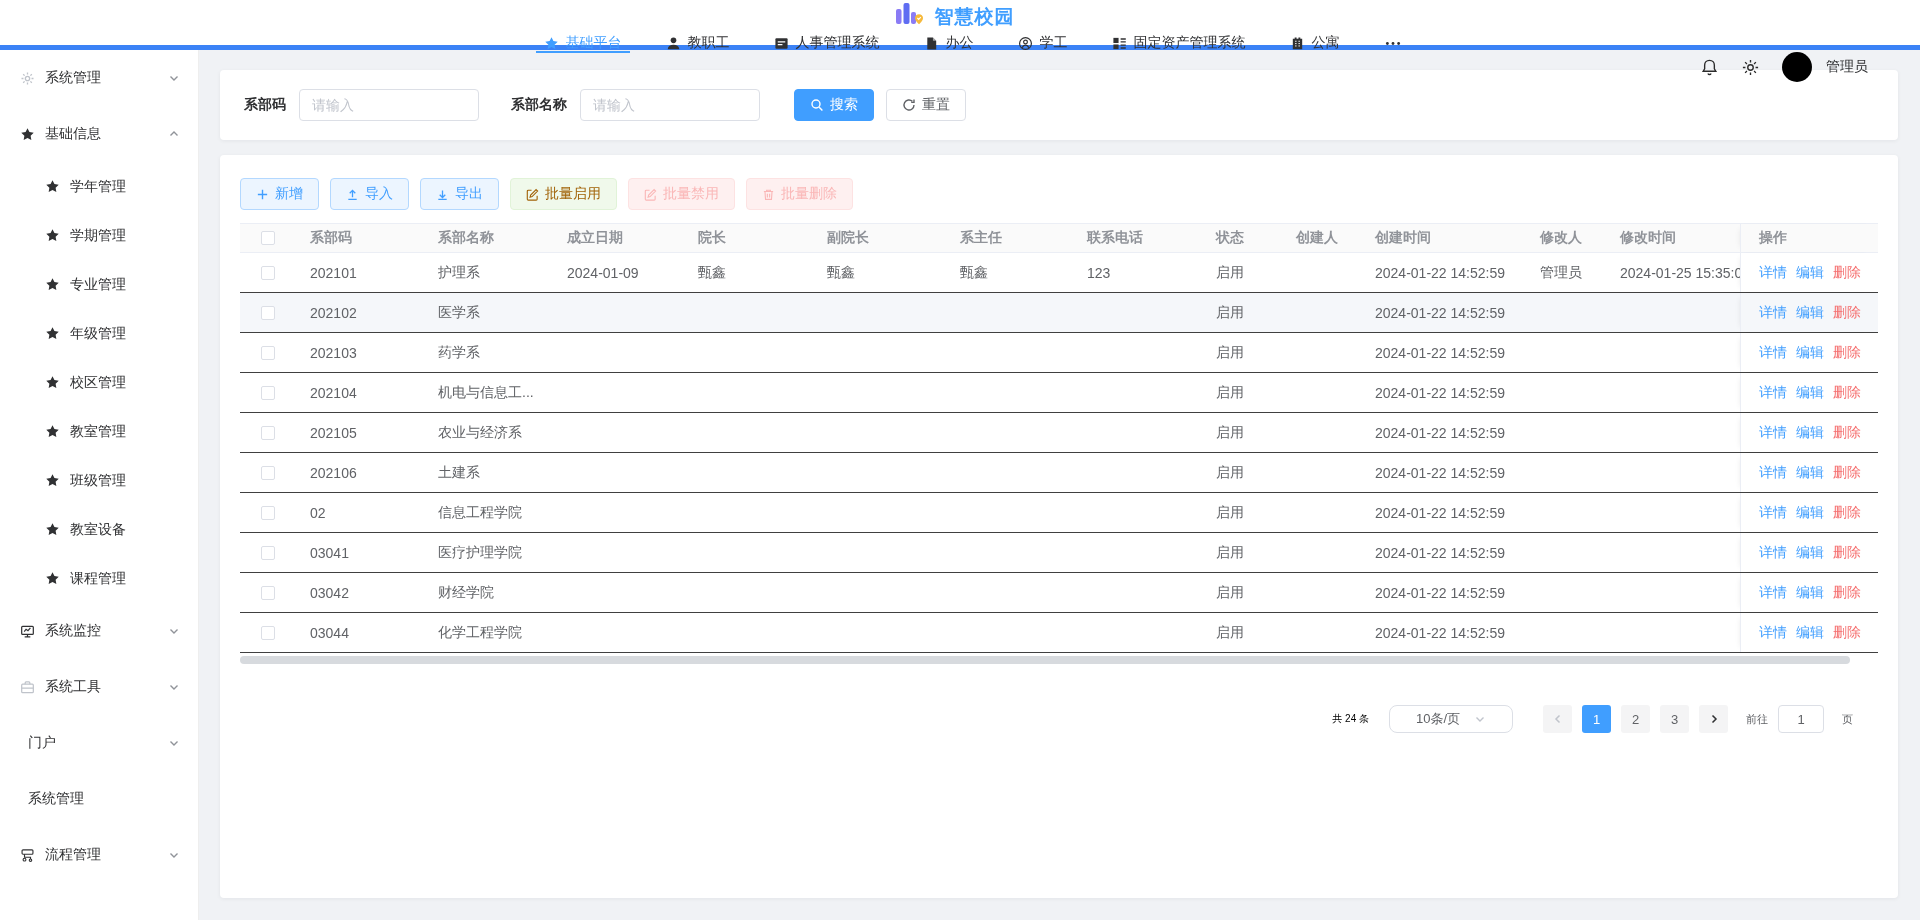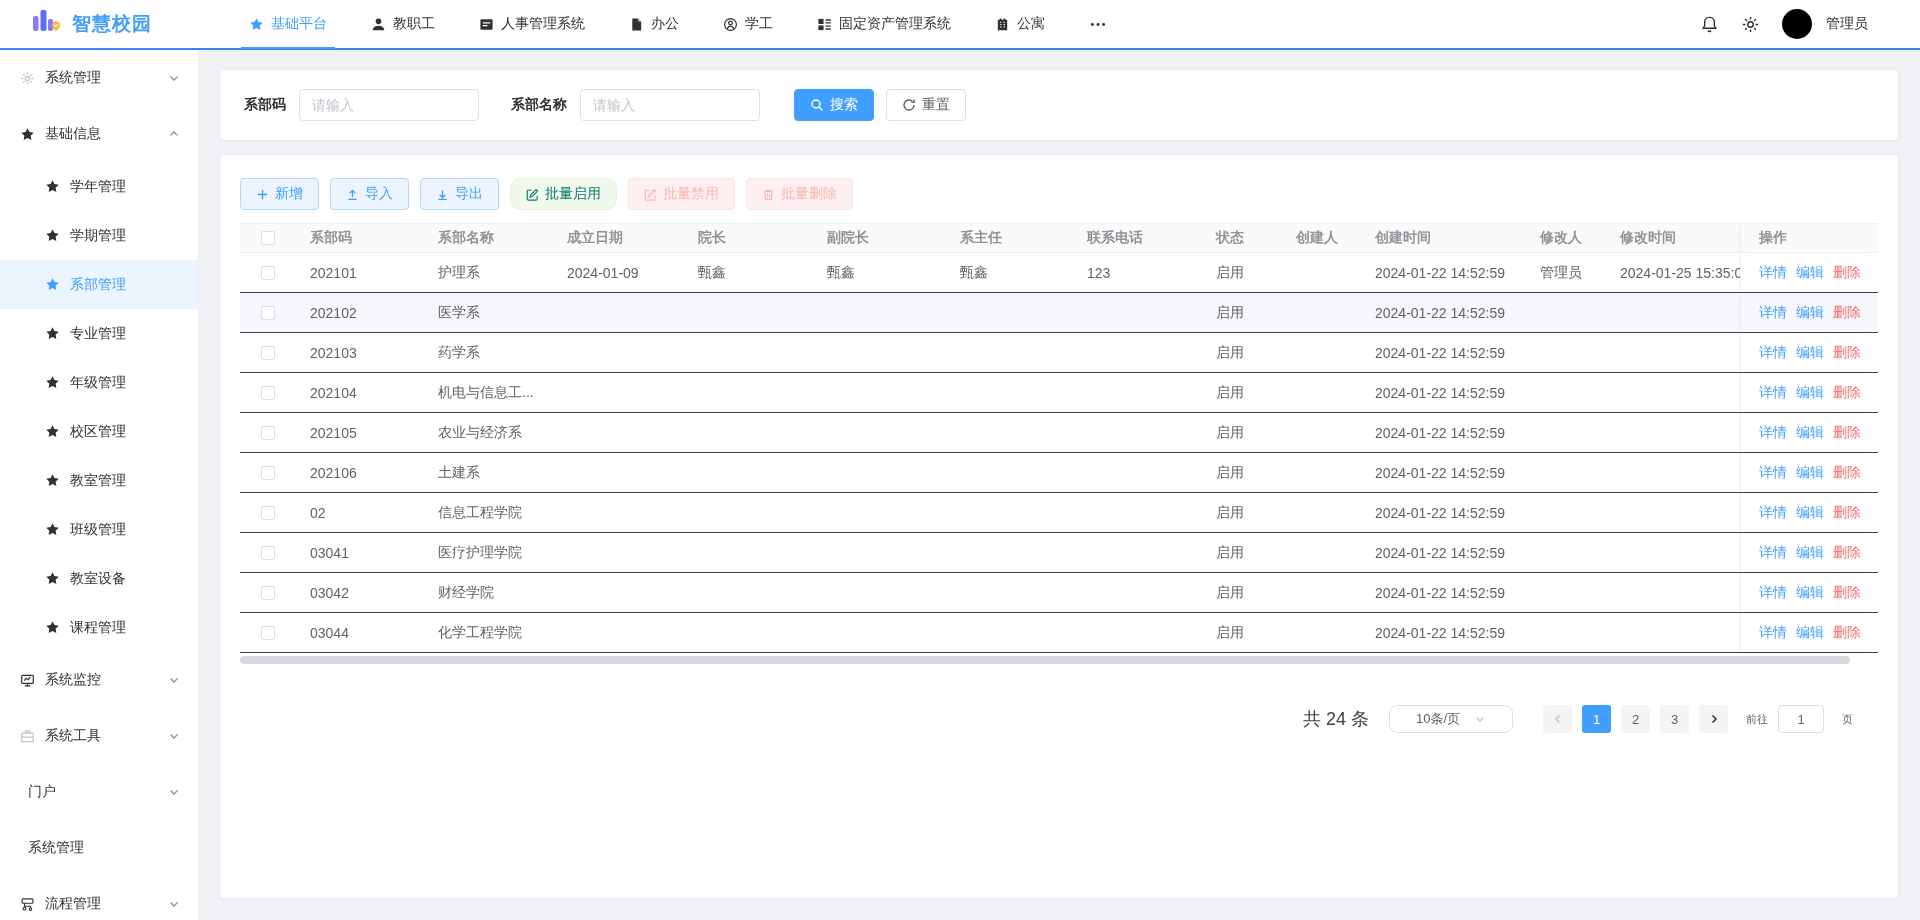--- a/index.html
+++ b/index.html
@@ -2,21 +2,21 @@
 <html><head>
 <meta charset="utf-8">
 <style>
   * { box-sizing: border-box; margin: 0; padding: 0; }
   html,body { width:1920px; height:920px; }
   body {
     font-family:"Liberation Sans","DejaVu Sans",sans-serif;
     background:#f0f2f5; position:relative; overflow:hidden; color:#303133;
   }
   
-  .navbar{position:absolute;top:0;left:0;right:0;height:50px;background:#fff;border-bottom:2px solid #3b82f6;display:flex;align-items:center;z-index:20;}
+  .navbar{position:absolute;top:0;left:0;right:0;height:50px;background:#fff;border-bottom:5px solid #3b82f6;display:flex;align-items:center;z-index:20;flex-direction:column;}
   .logo{display:flex;align-items:center;gap:10px;padding-left:30px;width:195px;cursor:pointer;}
   .logo-text{color:#409eff;font-size:19px;font-weight:bold;letter-spacing:1px;}
   .nav-tabs{display:flex;height:100%;margin-left:32px;}
   .nav-tab{display:flex;align-items:center;gap:7px;padding:0 8px;margin:0 14px;height:100%;font-size:14px;color:#303133;cursor:pointer;position:relative;}
   .nav-tab .t-icon{display:flex;align-items:center;}
   .nav-tab.active{color:#409eff;}
   .nav-tab.active::after{content:"";position:absolute;bottom:-1px;left:0;right:0;height:2px;background:#409eff;}
   .nav-right{margin-left:auto;display:flex;align-items:center;gap:22px;padding-right:52px;}
   .nav-icon{display:flex;align-items:center;color:#2b2b2b;cursor:pointer;}
   .avatar{width:30px;height:30px;border-radius:50%;background:#000;display:inline-block;}
@@ -39,42 +39,42 @@
   .form-input{width:180px;height:32px;border:1px solid #dcdfe6;border-radius:4px;padding:0 12px;font-size:14px;color:#606266;outline:none;font-family:inherit;}
   .form-input::placeholder{color:#c0c4cc;}
   .ml32{margin-left:32px;} .ml34{margin-left:34px;} .ml12{margin-left:12px;}
   .btn{display:inline-flex;align-items:center;gap:6px;height:32px;padding:0 15px;border-radius:4px;font-size:14px;cursor:pointer;border:1px solid transparent;background:#fff;font-family:inherit;white-space:nowrap;}
   .btn .b-icon{display:flex;align-items:center;}
   .btn-primary{background:#409eff;border-color:#409eff;color:#fff;}
   .btn-default{background:#fff;border-color:#dcdfe6;color:#606266;}
   
   .toolbar{display:flex;gap:11px;margin-bottom:13px;}
   .tb-btn.primary{background:#ecf5ff;border-color:#b3d8ff;color:#409eff;}
-  .tb-btn.success-disabled{background:#f0f9eb;border-color:#e1f3d8;color:#0f766e;cursor:not-allowed;border-radius:11px;}
+  .tb-btn.success-disabled{background:#f0f9eb;border-color:#e1f3d8;color:#a16207;cursor:not-allowed;}
   .tb-btn.danger-disabled{background:#fef0f0;border-color:#fde2e2;color:#fab6b6;cursor:not-allowed;}
   
   .table{width:1638px;}
   .thead{display:flex;height:30px;align-items:center;background:#fafafa;border-top:1px solid #ebeef5;border-bottom:1px solid #ebeef5;}
   .th{font-size:14px;font-weight:bold;color:#909399;padding:0 14px;white-space:nowrap;overflow:hidden;flex-shrink:0;}
   .tr{display:flex;height:40px;align-items:center;border-bottom:1px solid #404040;background:#fff;}
   .tr.highlight{background:#f5f7fa;}
   .td{font-size:14px;color:#606266;padding:0 14px;white-space:nowrap;overflow:hidden;flex-shrink:0;}
   .w-check{width:56px;display:flex;justify-content:center;padding:0;}
   .w-code{width:128px;} .w-name{width:129px;} .w-date{width:131px;} .w-dean{width:129px;}
   .w-vice{width:133px;} .w-head{width:127px;} .w-phone{width:129px;} .w-status{width:80px;}
   .w-creator{width:79px;} .w-created{width:165px;} .w-modifier{width:80px;} .w-modified{width:134px;}
   .w-ops{width:138px;}
   .col-ops{height:100%;display:flex;align-items:center;gap:9px;border-left:1px solid #ebeef5;padding-left:18px;box-shadow:-4px 0 6px -5px rgba(0,0,0,.10);}
   .checkbox{width:14px;height:14px;border:1px solid #dcdfe6;border-radius:2px;background:#fff;display:inline-block;cursor:pointer;}
   .op{font-size:14px;color:#409eff;text-decoration:none;cursor:pointer;}
   .op.danger{color:#f56c6c;}
   .h-scrollbar{margin-top:3px;height:8px;width:1610px;background:#d7dade;border-radius:4px;cursor:pointer;}
   
   .pagination{display:flex;align-items:center;justify-content:flex-end;margin-top:41px;padding-right:12px;gap:10px;}
-  .total{font-size:18px;color:#404040;margin-right:10px;}
+  .total{font-size:10px;color:#000000;margin-right:10px;}
   .page-size{width:124px;height:28px;border:1px solid #dcdfe6;border-radius:8px;display:flex;align-items:center;justify-content:center;gap:14px;font-size:13px;color:#606266;cursor:pointer;margin-right:20px;background:#fff;}
   .page-size .ps-chev{display:flex;align-items:center;color:#c0c4cc;}
   .page-btn{min-width:29px;height:28px;border:none;border-radius:3px;background:#f4f4f5;color:#606266;font-size:13px;cursor:pointer;display:inline-flex;align-items:center;justify-content:center;font-family:inherit;}
   .page-btn.active{background:#409eff;color:#fff;}
   .page-btn.arrow{color:#303133;}
   .page-btn.arrow.disabled{color:#c0c4cc;cursor:not-allowed;}
   .goto-label{font-size:11px;color:#606266;margin-left:8px;}
   .goto-input{width:46px;height:28px;border:1px solid #dcdfe6;border-radius:4px;text-align:center;font-size:13px;color:#606266;outline:none;font-family:inherit;}
 </style>
 </head>
@@ -237,29 +237,20 @@
     <div class="side-item sub">
       <span class="s-icon">
         <svg width="15" height="15" viewBox="0 0 16 16">
           <path fill="currentColor" d="M8 1.3l2.05 4.15 4.58.67-3.31 3.23.78 4.56L8 11.76l-4.1 2.15.78-4.56L1.37 6.12l4.58-.67z"></path>
         </svg>
       </span>
       <span class="s-label">学期管理</span>
 
     </div>
 
-    <div class="side-item active sub">
-      <span class="s-icon">
-        <svg width="15" height="15" viewBox="0 0 16 16">
-          <path fill="currentColor" d="M8 1.3l2.05 4.15 4.58.67-3.31 3.23.78 4.56L8 11.76l-4.1 2.15.78-4.56L1.37 6.12l4.58-.67z"></path>
-        </svg>
-      </span>
-      <span class="s-label">系部管理</span>
-
-    </div>
 
     <div class="side-item sub">
       <span class="s-icon">
         <svg width="15" height="15" viewBox="0 0 16 16">
           <path fill="currentColor" d="M8 1.3l2.05 4.15 4.58.67-3.31 3.23.78 4.56L8 11.76l-4.1 2.15.78-4.56L1.37 6.12l4.58-.67z"></path>
         </svg>
       </span>
       <span class="s-label">专业管理</span>
 
     </div>

